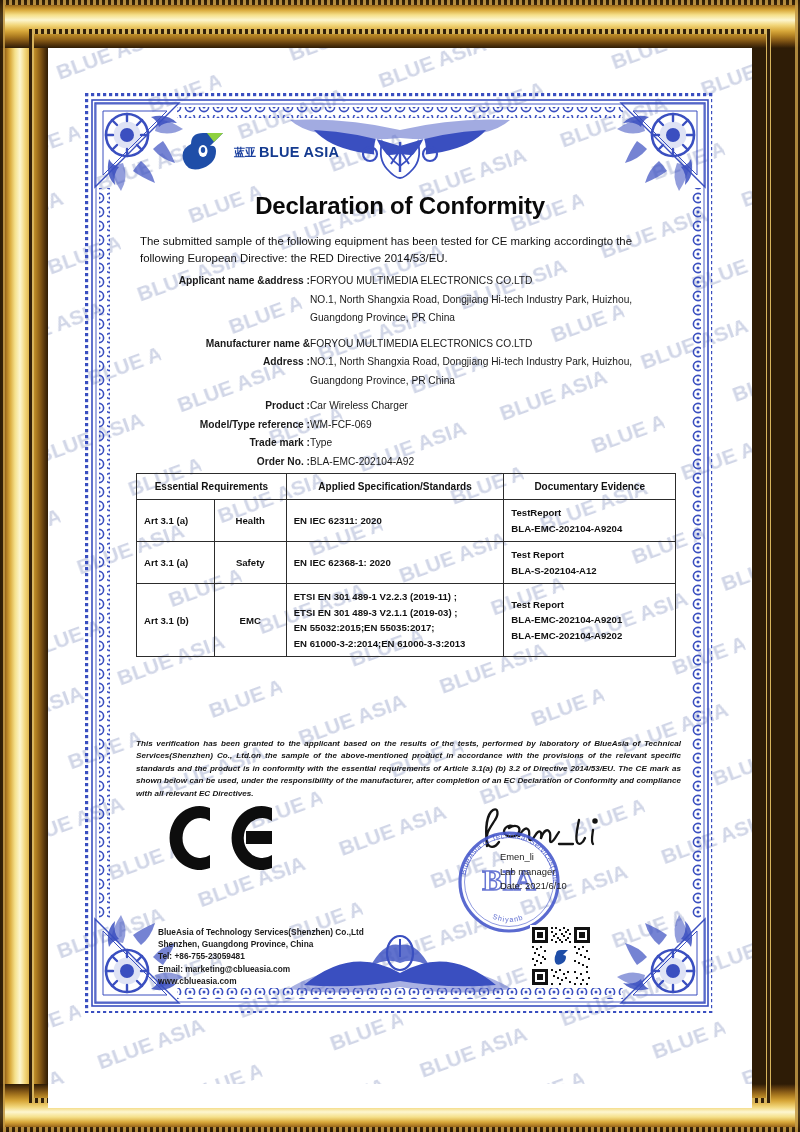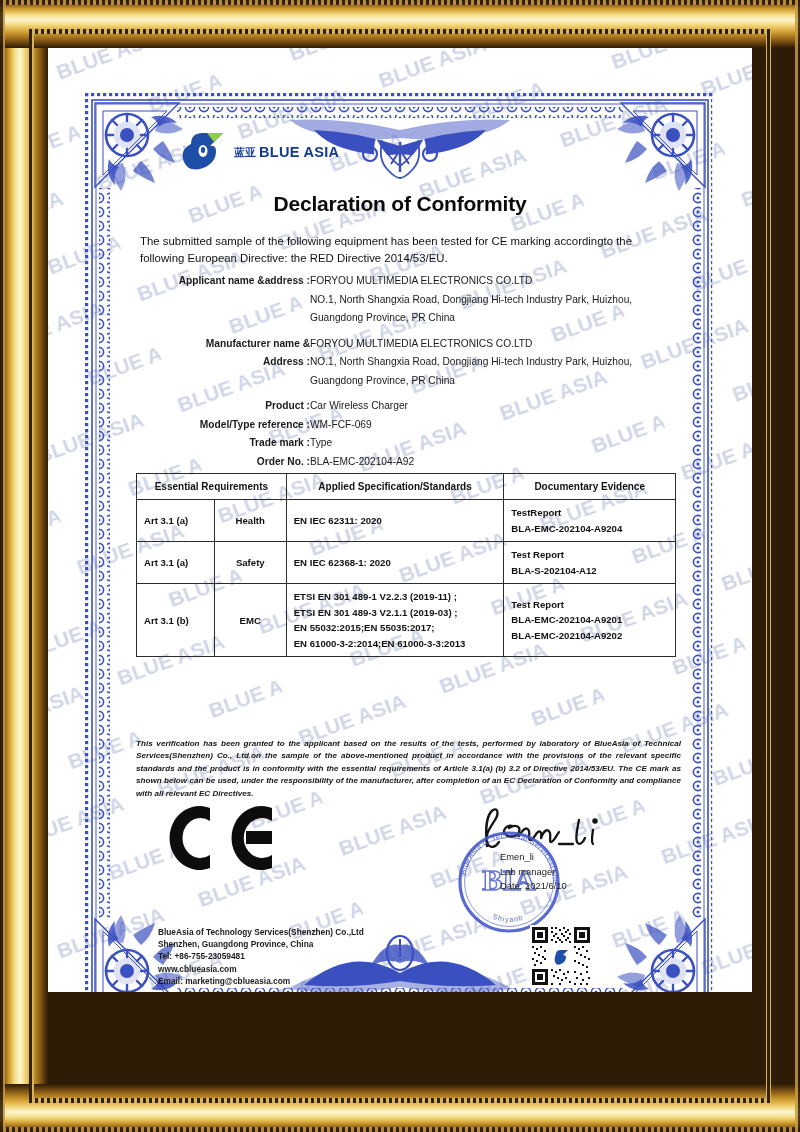--- a/index.html
+++ b/index.html
@@ -69,21 +69,21 @@
       linear-gradient(#000 0 0) bottom/100% 5px no-repeat,
       linear-gradient(#000 0 0) left/5px 100% no-repeat,
       linear-gradient(#000 0 0) right/5px 100% no-repeat;
     z-index: 3;
   }
 
   
   .paper {
     position: absolute;
     left: 48px; top: 48px;
-    width: 704px; height: 944px;
+    width: 704px; height: 1060px;
     background: #ffffff;
     z-index: 4;
     overflow: hidden;
   }
 
   
   .watermark {
     position: absolute; inset: 0;
     z-index: 1;
     pointer-events: none;
@@ -117,21 +117,21 @@
   }
   .logo-en {
     font-size: 14.5px; font-weight: bold; color: #143a8f;
     letter-spacing: .3px; line-height: 1;
   }
 
   
   .title {
     position: absolute; left: 0; right: 0; top: 144px;
     text-align: center;
-    font-size: 21px; font-weight: bold; color: #0a0a0a;
+    font-size: 24px; font-weight: bold; color: #0a0a0a;
     letter-spacing: -0.2px;
   }
 
   
   .intro {
     position: absolute; left: 92px; top: 185px; width: 525px;
     font-size: 11.4px; font-weight: normal; color: #111;
     line-height: 17px;
   }
 
@@ -463,22 +463,22 @@
           <div>Emen_li</div>
           <div>Lab manager</div>
           <div>Date: 2021/6/10</div>
         </div>
       </div>
 
       <div class="footer">
         <div>BlueAsia of Technology Services(Shenzhen) Co.,Ltd</div>
         <div class="addr">Shenzhen, Guangdong Province, China</div>
         <div>Tel: +86-755-23059481</div>
+        <div>Email: marketing@cblueasia.com</div>
         <div>www.cblueasia.com</div>
-        <div>Email: marketing@cblueasia.com</div>
       </div>
 
       <div class="qr">
         <svg width="62" height="62" viewBox="0 0 62 62" xmlns="http://www.w3.org/2000/svg">
           <rect width="62" height="62" fill="#fff"></rect>
           <g fill="#111">
             <rect x="2" y="2" width="16" height="16"></rect>
               <rect x="5" y="5" width="10" height="10" fill="#fff"></rect>
               <rect x="7" y="7" width="6" height="6"></rect>
             <rect x="44" y="2" width="16" height="16"></rect>

